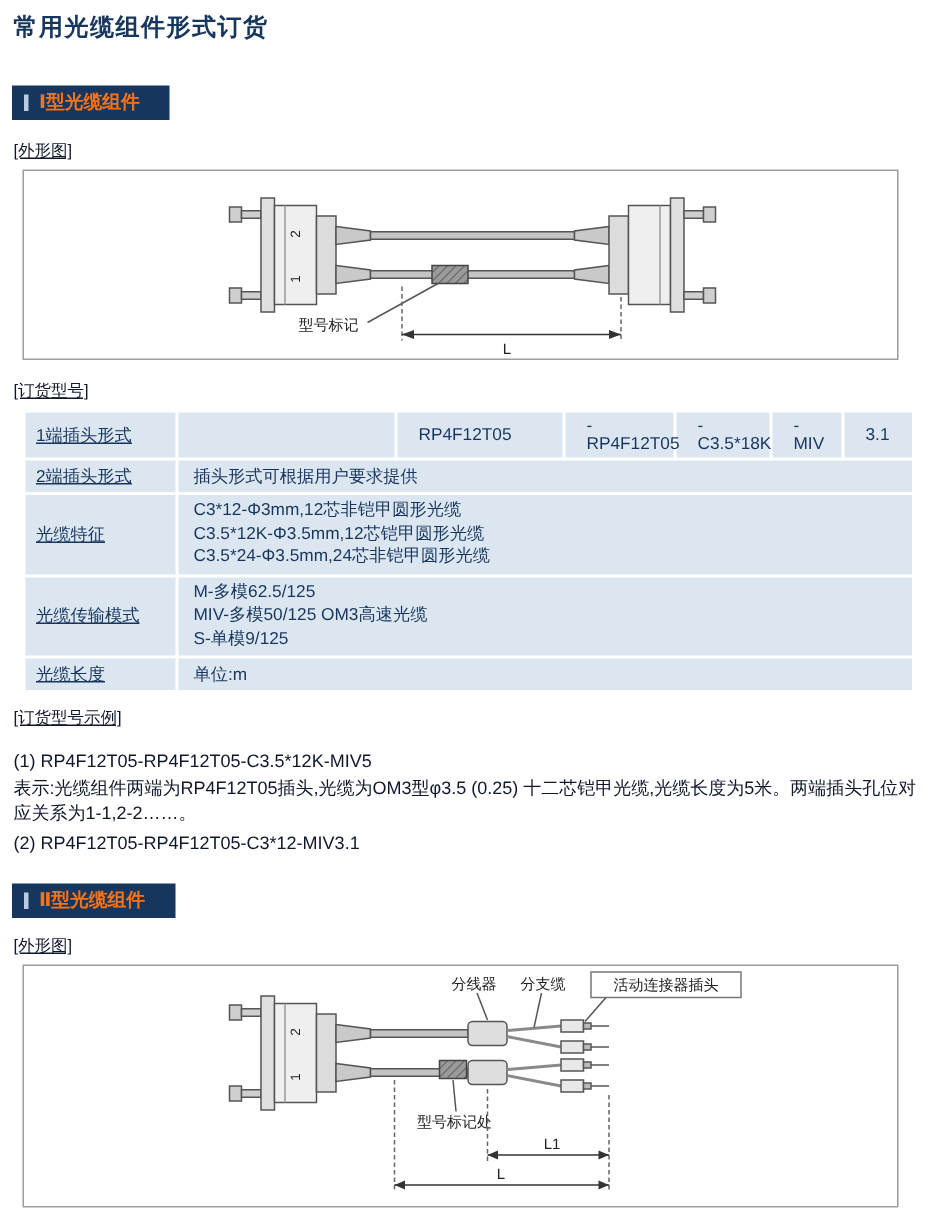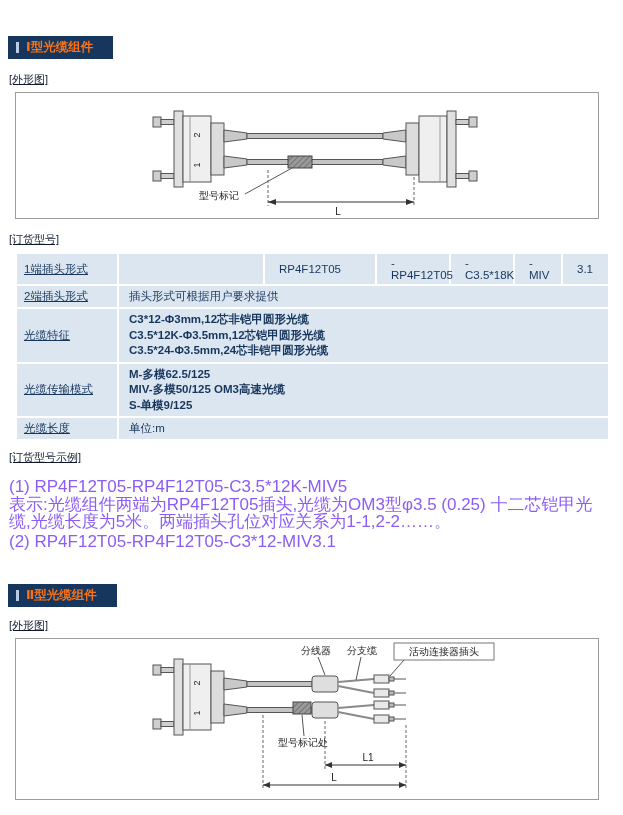--- a/index.html
+++ b/index.html
@@ -35,33 +35,34 @@
     width:593px; margin-left:7px; margin-top:2px;
     font-size:11.5px; color:#17365d;
   }
   .order-table td {
     background:#dce6f1; border:2px solid #ffffff;
     padding:3px 6px; vertical-align:middle;
   }
   .order-table td.lbl { padding-left:7px;text-decoration:underline; }
   .order-table td.code { text-align:left; padding:3px 14px; }
   .order-table td.val { padding-left:10px; }
-  .order-table td.val div { line-height:15.5px;font-weight:bold; }
-
-  .examples { margin:13px 0 16px 1px; font-size:17px; line-height:17px; color:#8b5cf6; width:605px; }
+  .order-table td.val div { line-height:15.5px; }
+
+  .examples { margin:13px 0 0 1px; font-size:12px; line-height:17px; color:#0f172a; width:605px; }
   .examples .ex-code { margin-top:3px; }
   .examples .ex-desc { margin-top:1px; }
 
   svg text { font-family:"Liberation Sans","DejaVu Sans",sans-serif; fill:#222222; }
 </style>
 </head>
 <body>
 
 <div class="page">
 
+  <div class="title">常用光缆组件形式订货</div>
 
   
   <div class="section-bar">
     <span class="accent"></span>
     <span>Ⅰ型光缆组件</span>
   </div>
 
   <div class="bracket">[外形图]</div>
 
   

